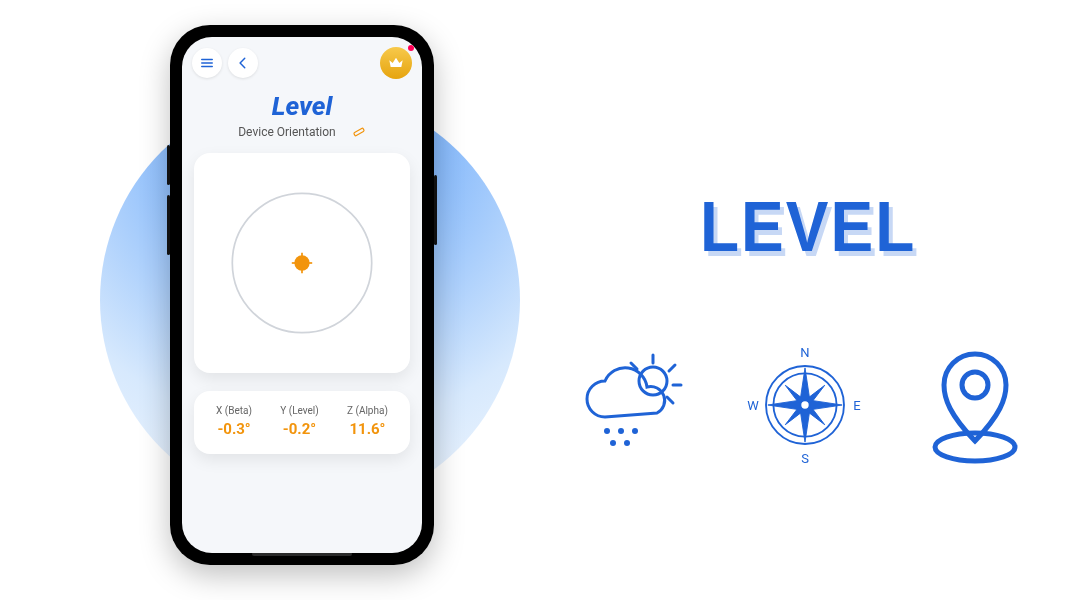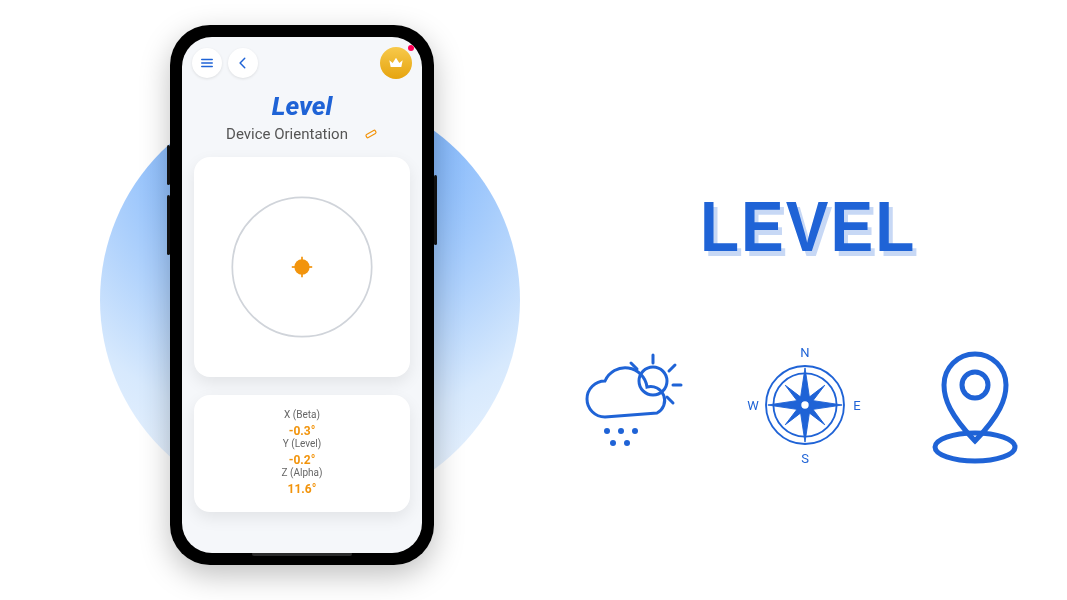--- a/index.html
+++ b/index.html
@@ -79,38 +79,37 @@
   }
   .crown-dot { position:absolute; top:-2px; right:-2px; width:6px; height:6px; border-radius:50%; background:#f05; }
 
   .title {
     text-align:center; margin-top:14px;
     font-weight:800; font-size:26px; color:#1f63d6;
     font-style:italic;
   }
   .subtitle-row {
     display:flex; align-items:center; justify-content:center; gap:16px;
-    margin-top:4px; font-size:15px; color:#555;
+    margin-top:4px; font-size:12px; color:#555;
   }
 
   .card {
     background:#fff; border-radius:16px; margin:14px 12px 0;
     box-shadow:0 6px 16px rgba(0,0,0,.08);
-    flex-direction:column;
   }
   .level-card {
     height:220px; display:flex; align-items:center; justify-content:center;
   }
   .readings {
     display:flex; justify-content:space-around; padding:14px 8px 16px;
     margin-top:18px;
   }
   .read-col { text-align:center; }
   .read-lab { font-size:10px; color:#666; margin-bottom:4px; }
-  .read-val { font-size:12px; font-weight:700; color:#f2940c; }
+  .read-val { font-size:15px; font-weight:700; color:#f2940c; }
 
   
   .big-title {
     position:absolute; left:700px; top:190px;
     font-family: Arial, sans-serif;
     font-weight:900; font-size:64px;
     color:#1f63d6;
     letter-spacing:2px;
     transform:scaleY(1.1);
     text-shadow: 4px 4px 0 rgba(31,99,214,.25);

